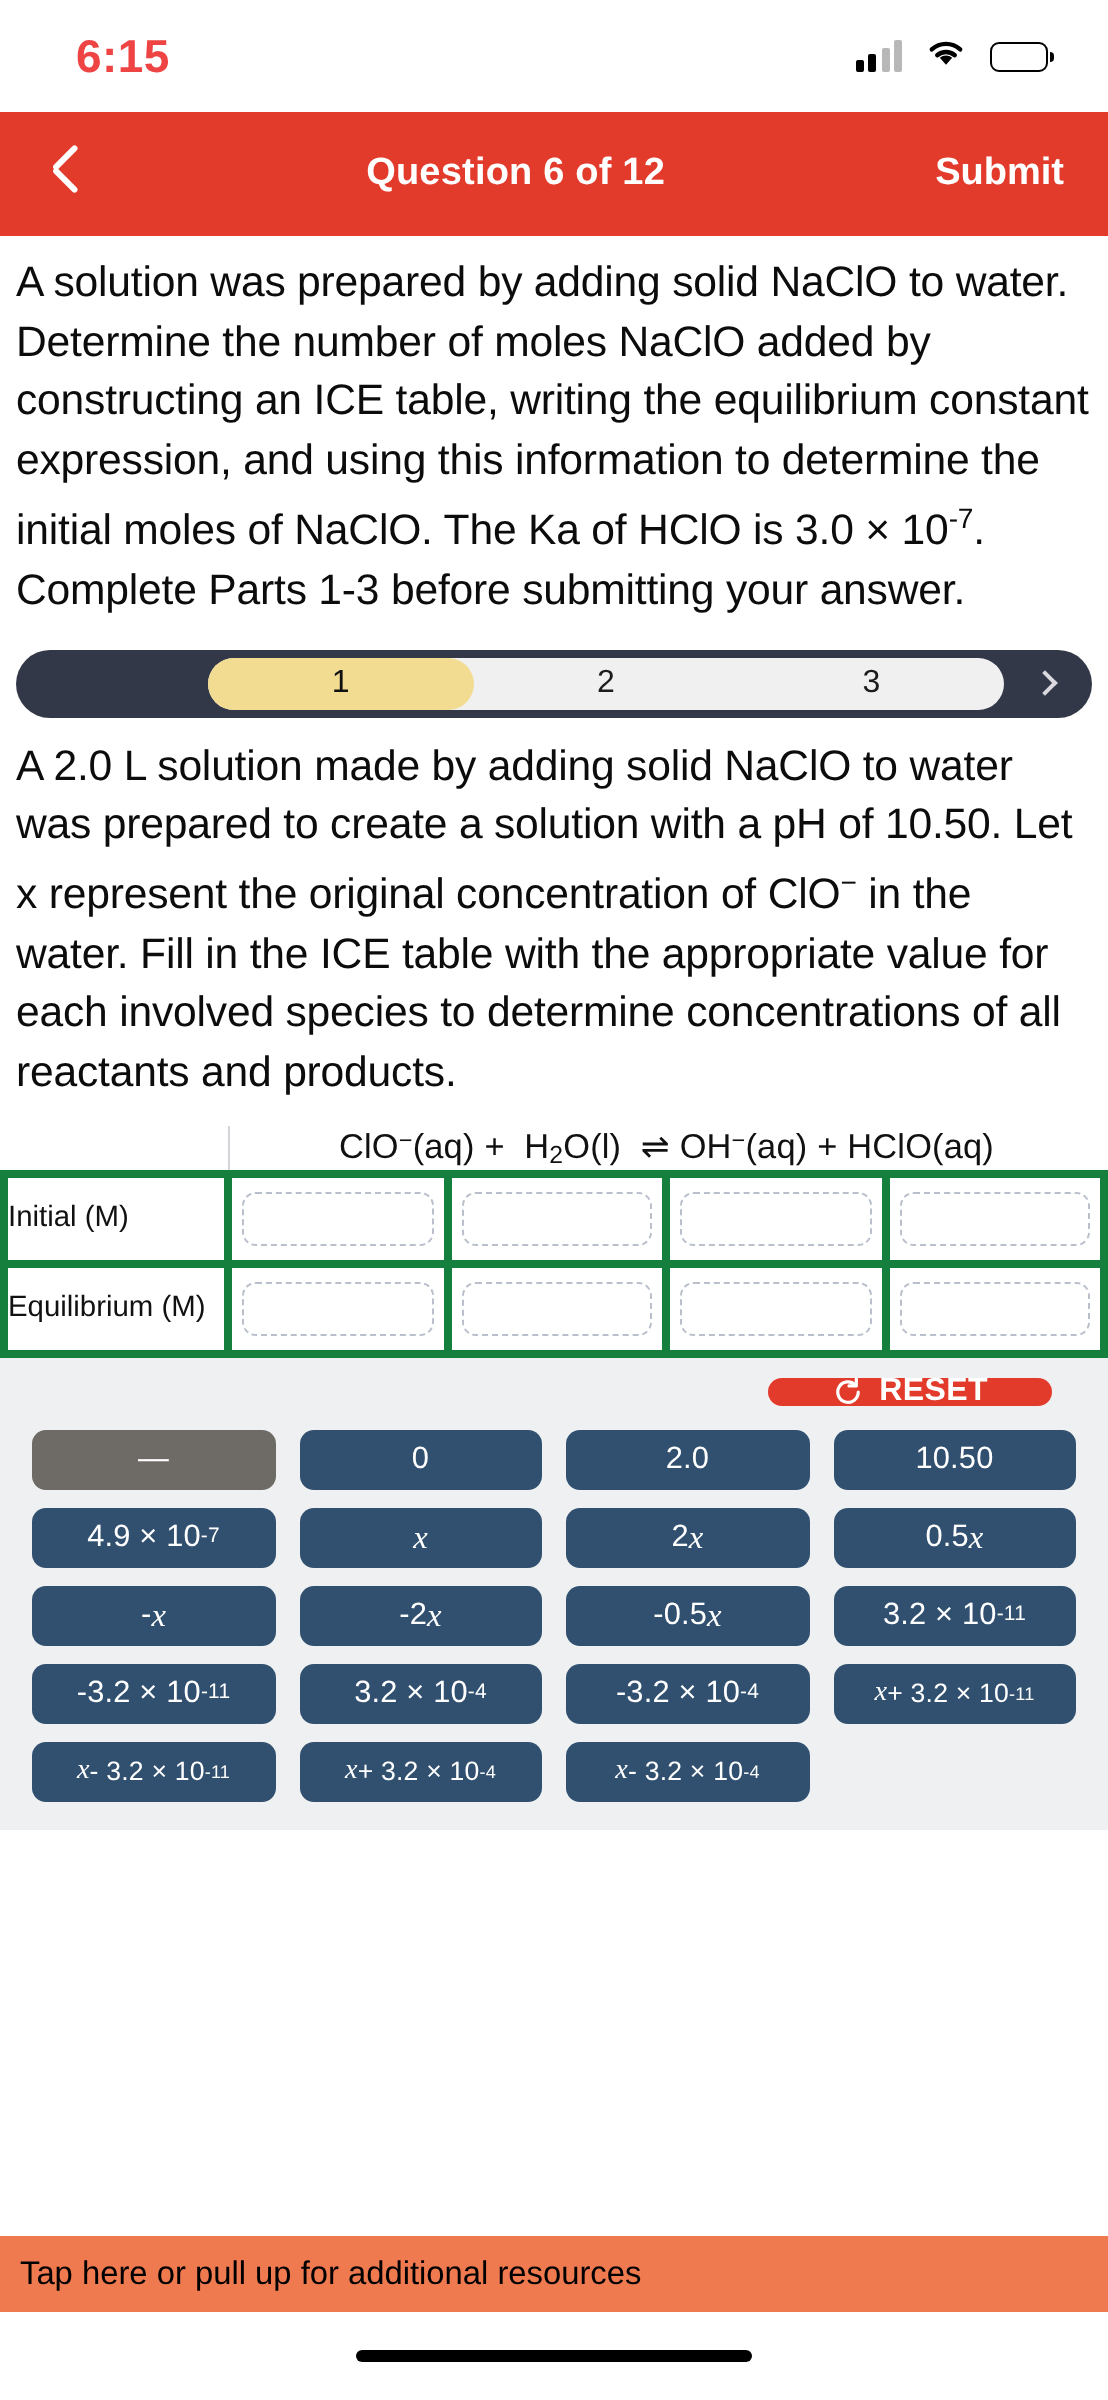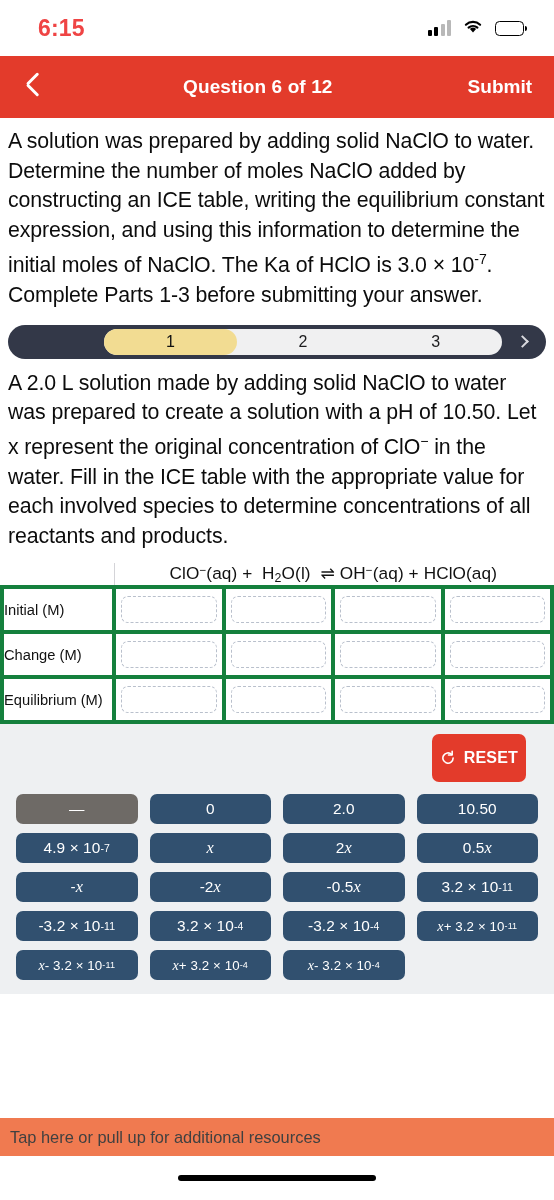--- a/index.html
+++ b/index.html
@@ -100,38 +100,38 @@
     margin: 7px 5px; height: 27px; border: 1.6px dashed #b9c0cc; border-radius: 7px; background:#fff;
   }
   .eqn-cell sub { font-size:0.72em; vertical-align: -0.22em; }
   .eqn-cell sup { font-size:0.68em; vertical-align: 0.45em; }
 
   
   .bank { background:#eef0f2; padding: 10px 16px 14px 16px; flex:0 0 auto; }
   .bank-top { display:flex; justify-content:flex-end; padding-right: 12px; }
   .reset-btn {
     background: var(--brand); color:#fff; border:none; border-radius:7px;
-    height: 48px; padding: 0 8px; display:flex; align-items:center; gap:8px;
+    height: 14px; padding: 0 32px; display:flex; align-items:center; gap:8px;
     font-size:16px; font-weight:bold; cursor:pointer; letter-spacing:0.2px;
   }
   .reset-ico { width:16px; height:16px; display:block; }
   .tiles { display:grid; grid-template-columns: repeat(4, 1fr); gap: 9px 12px; margin-top: 12px; }
   .tile {
     background: var(--tile); color:#fff; border-radius: 7px; height: 30px;
     display:flex; align-items:center; justify-content:center;
     font-size: 15.4px; cursor:pointer; white-space:nowrap; letter-spacing:0.1px;
   }
   .tile.small { font-size: 13.3px; }
   .tile.dash { background:#6e6a66; }
   .tile .it { font-style: italic; font-family:"Liberation Serif", serif; font-size:1.06em; }
   .tile sup { font-size: 0.68em; vertical-align: 0.42em; }
 
   
   .resources {
-    background: var(--orange); color:#404040; height: 38px; flex:0 0 38px;
+    background: var(--orange); color:#000000; height: 38px; flex:0 0 38px;
     display:flex; align-items:center; padding-left: 10px;
     font-size: 16.4px; cursor:pointer;
   }
   .homebar-area { height: 44px; flex:0 0 44px; background:#fff; display:flex; align-items:center; justify-content:center; }
   .homebar { width: 198px; height: 6px; background:#000; border-radius:3px; }
 </style>
 </head>
 <body>
 
 <div id="app">
@@ -216,35 +216,20 @@
                 <div class="drop"></div>
               </td>
           <td>
                 <div class="drop"></div>
               </td>
           <td>
                 <div class="drop"></div>
               </td>
         </tr>
         <tr>
-          <td class="rlabel">Change (M)</td>
-          <td>
-                <div class="drop"></div>
-              </td>
-          <td>
-                <div class="drop"></div>
-              </td>
-          <td>
-                <div class="drop"></div>
-              </td>
-          <td>
-                <div class="drop"></div>
-              </td>
-        </tr>
-        <tr>
           <td class="rlabel">Equilibrium (M)</td>
           <td>
                 <div class="drop"></div>
               </td>
           <td>
                 <div class="drop"></div>
               </td>
           <td>
                 <div class="drop"></div>
               </td>

